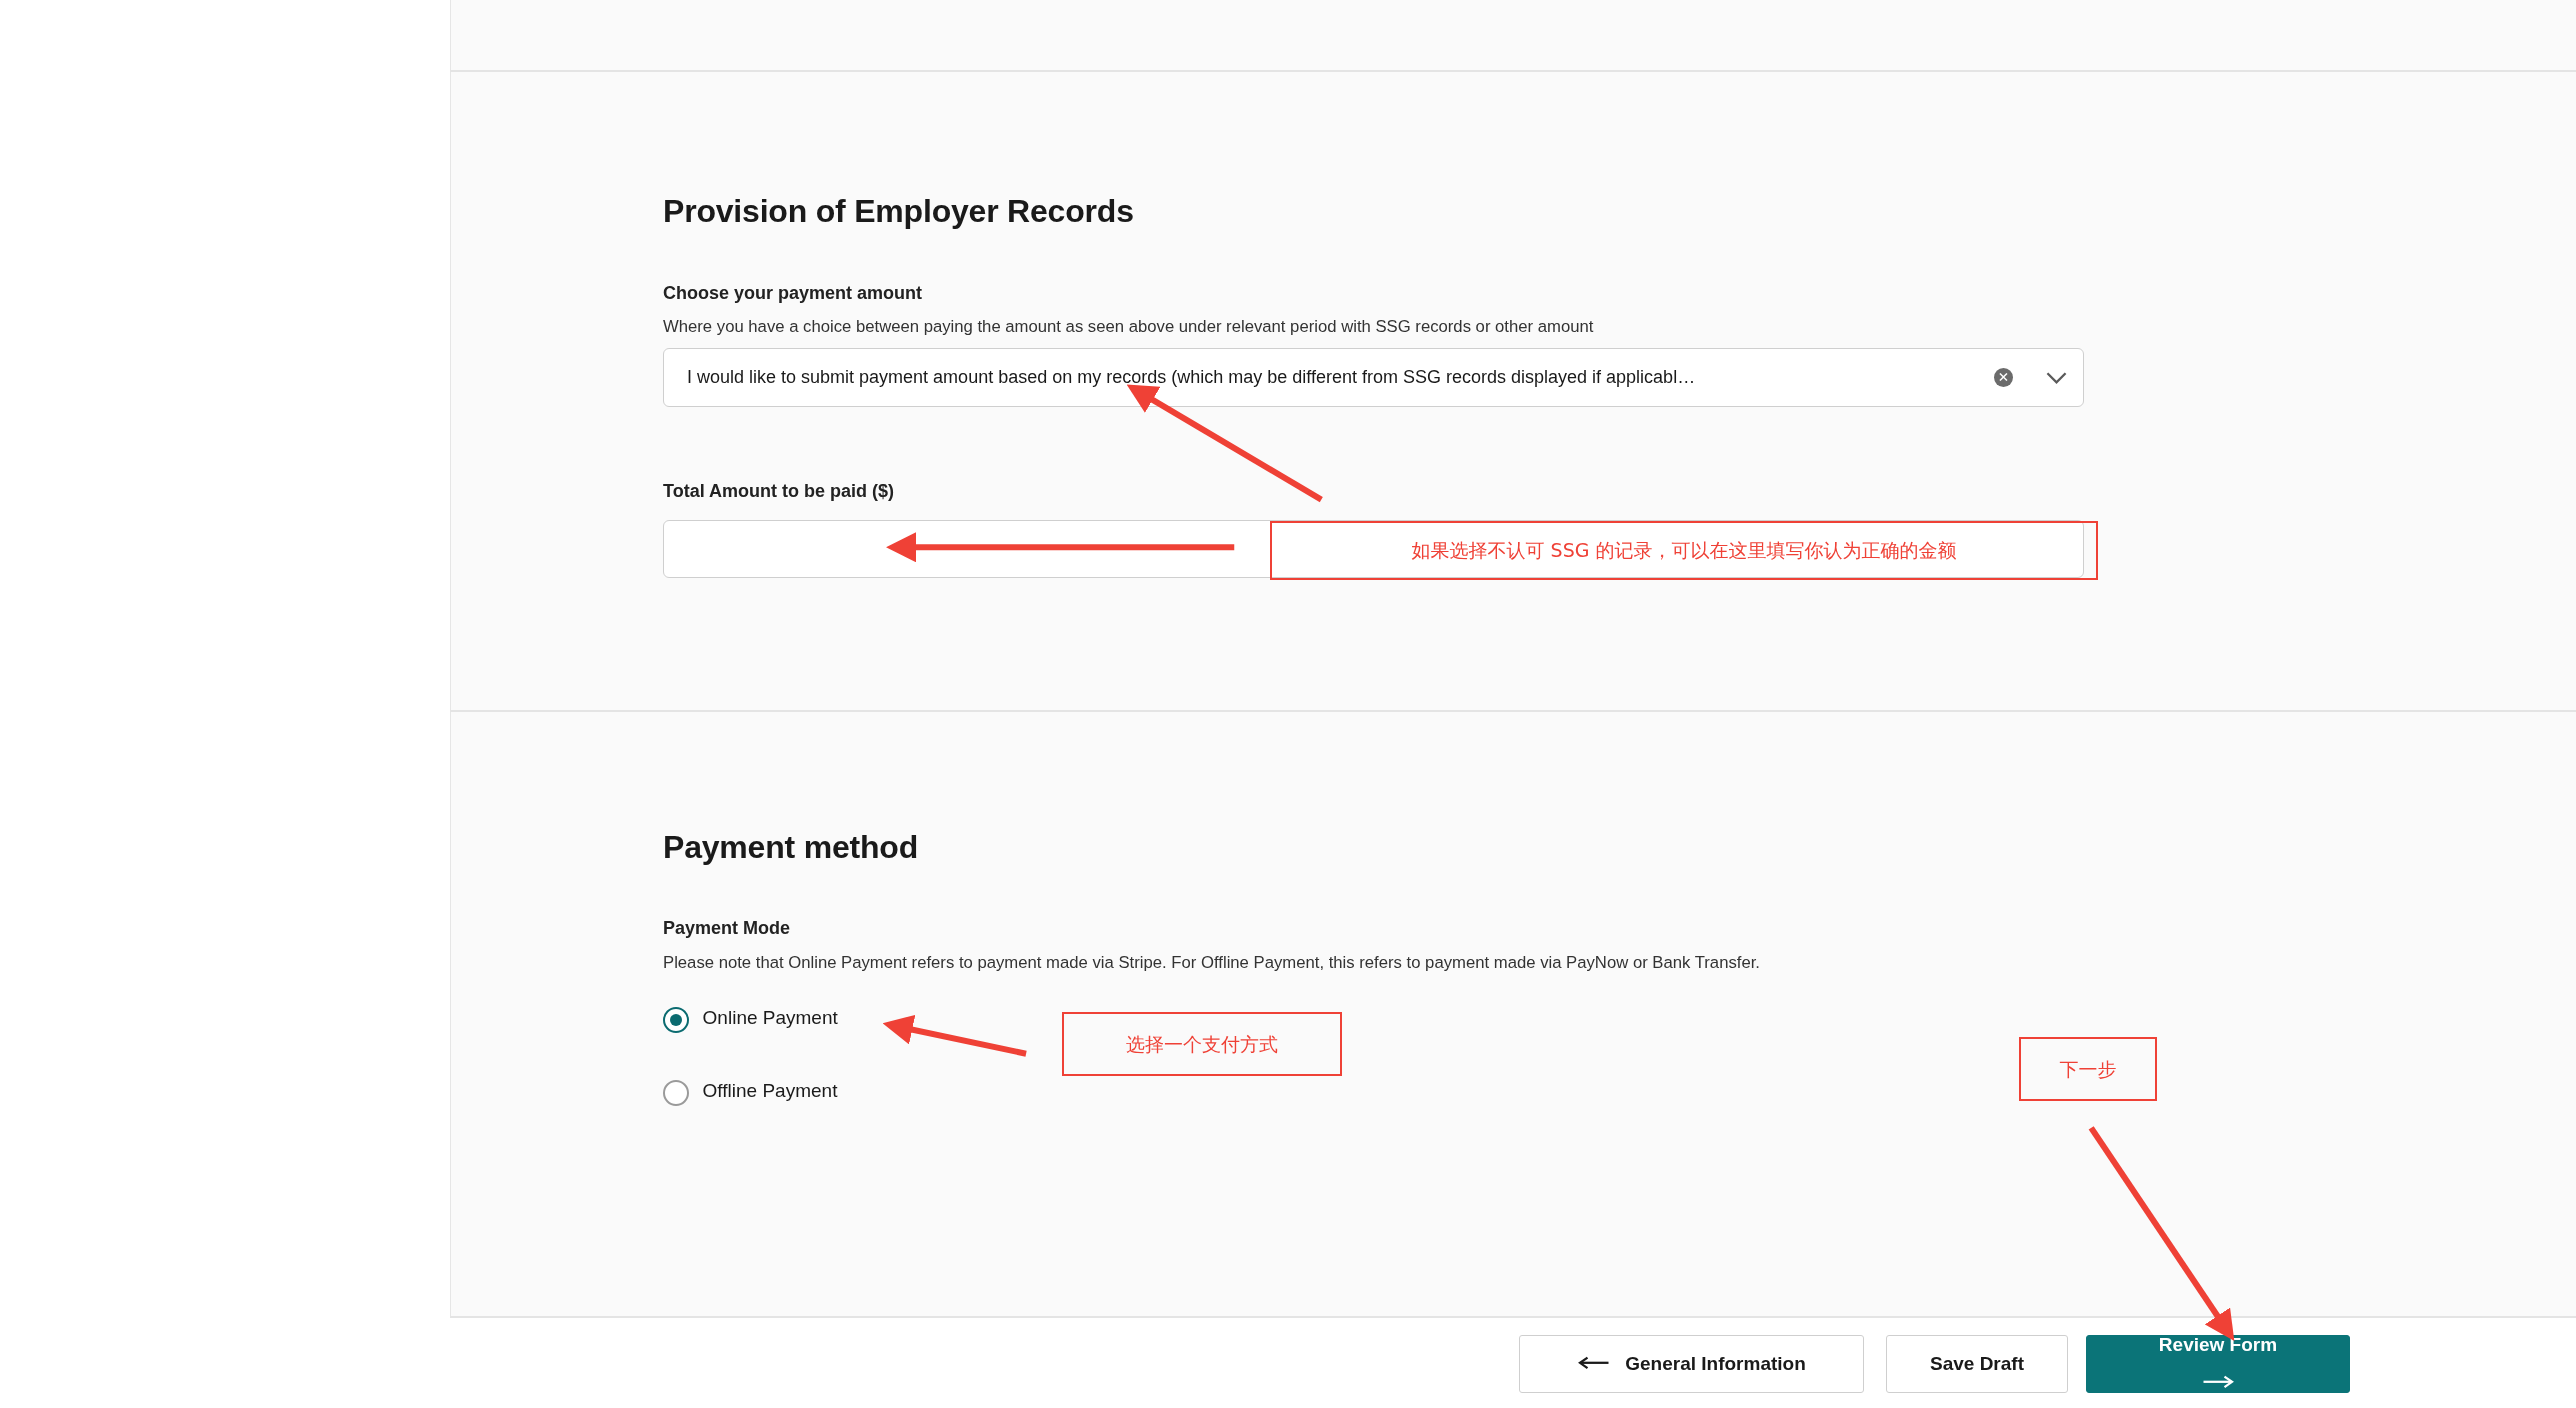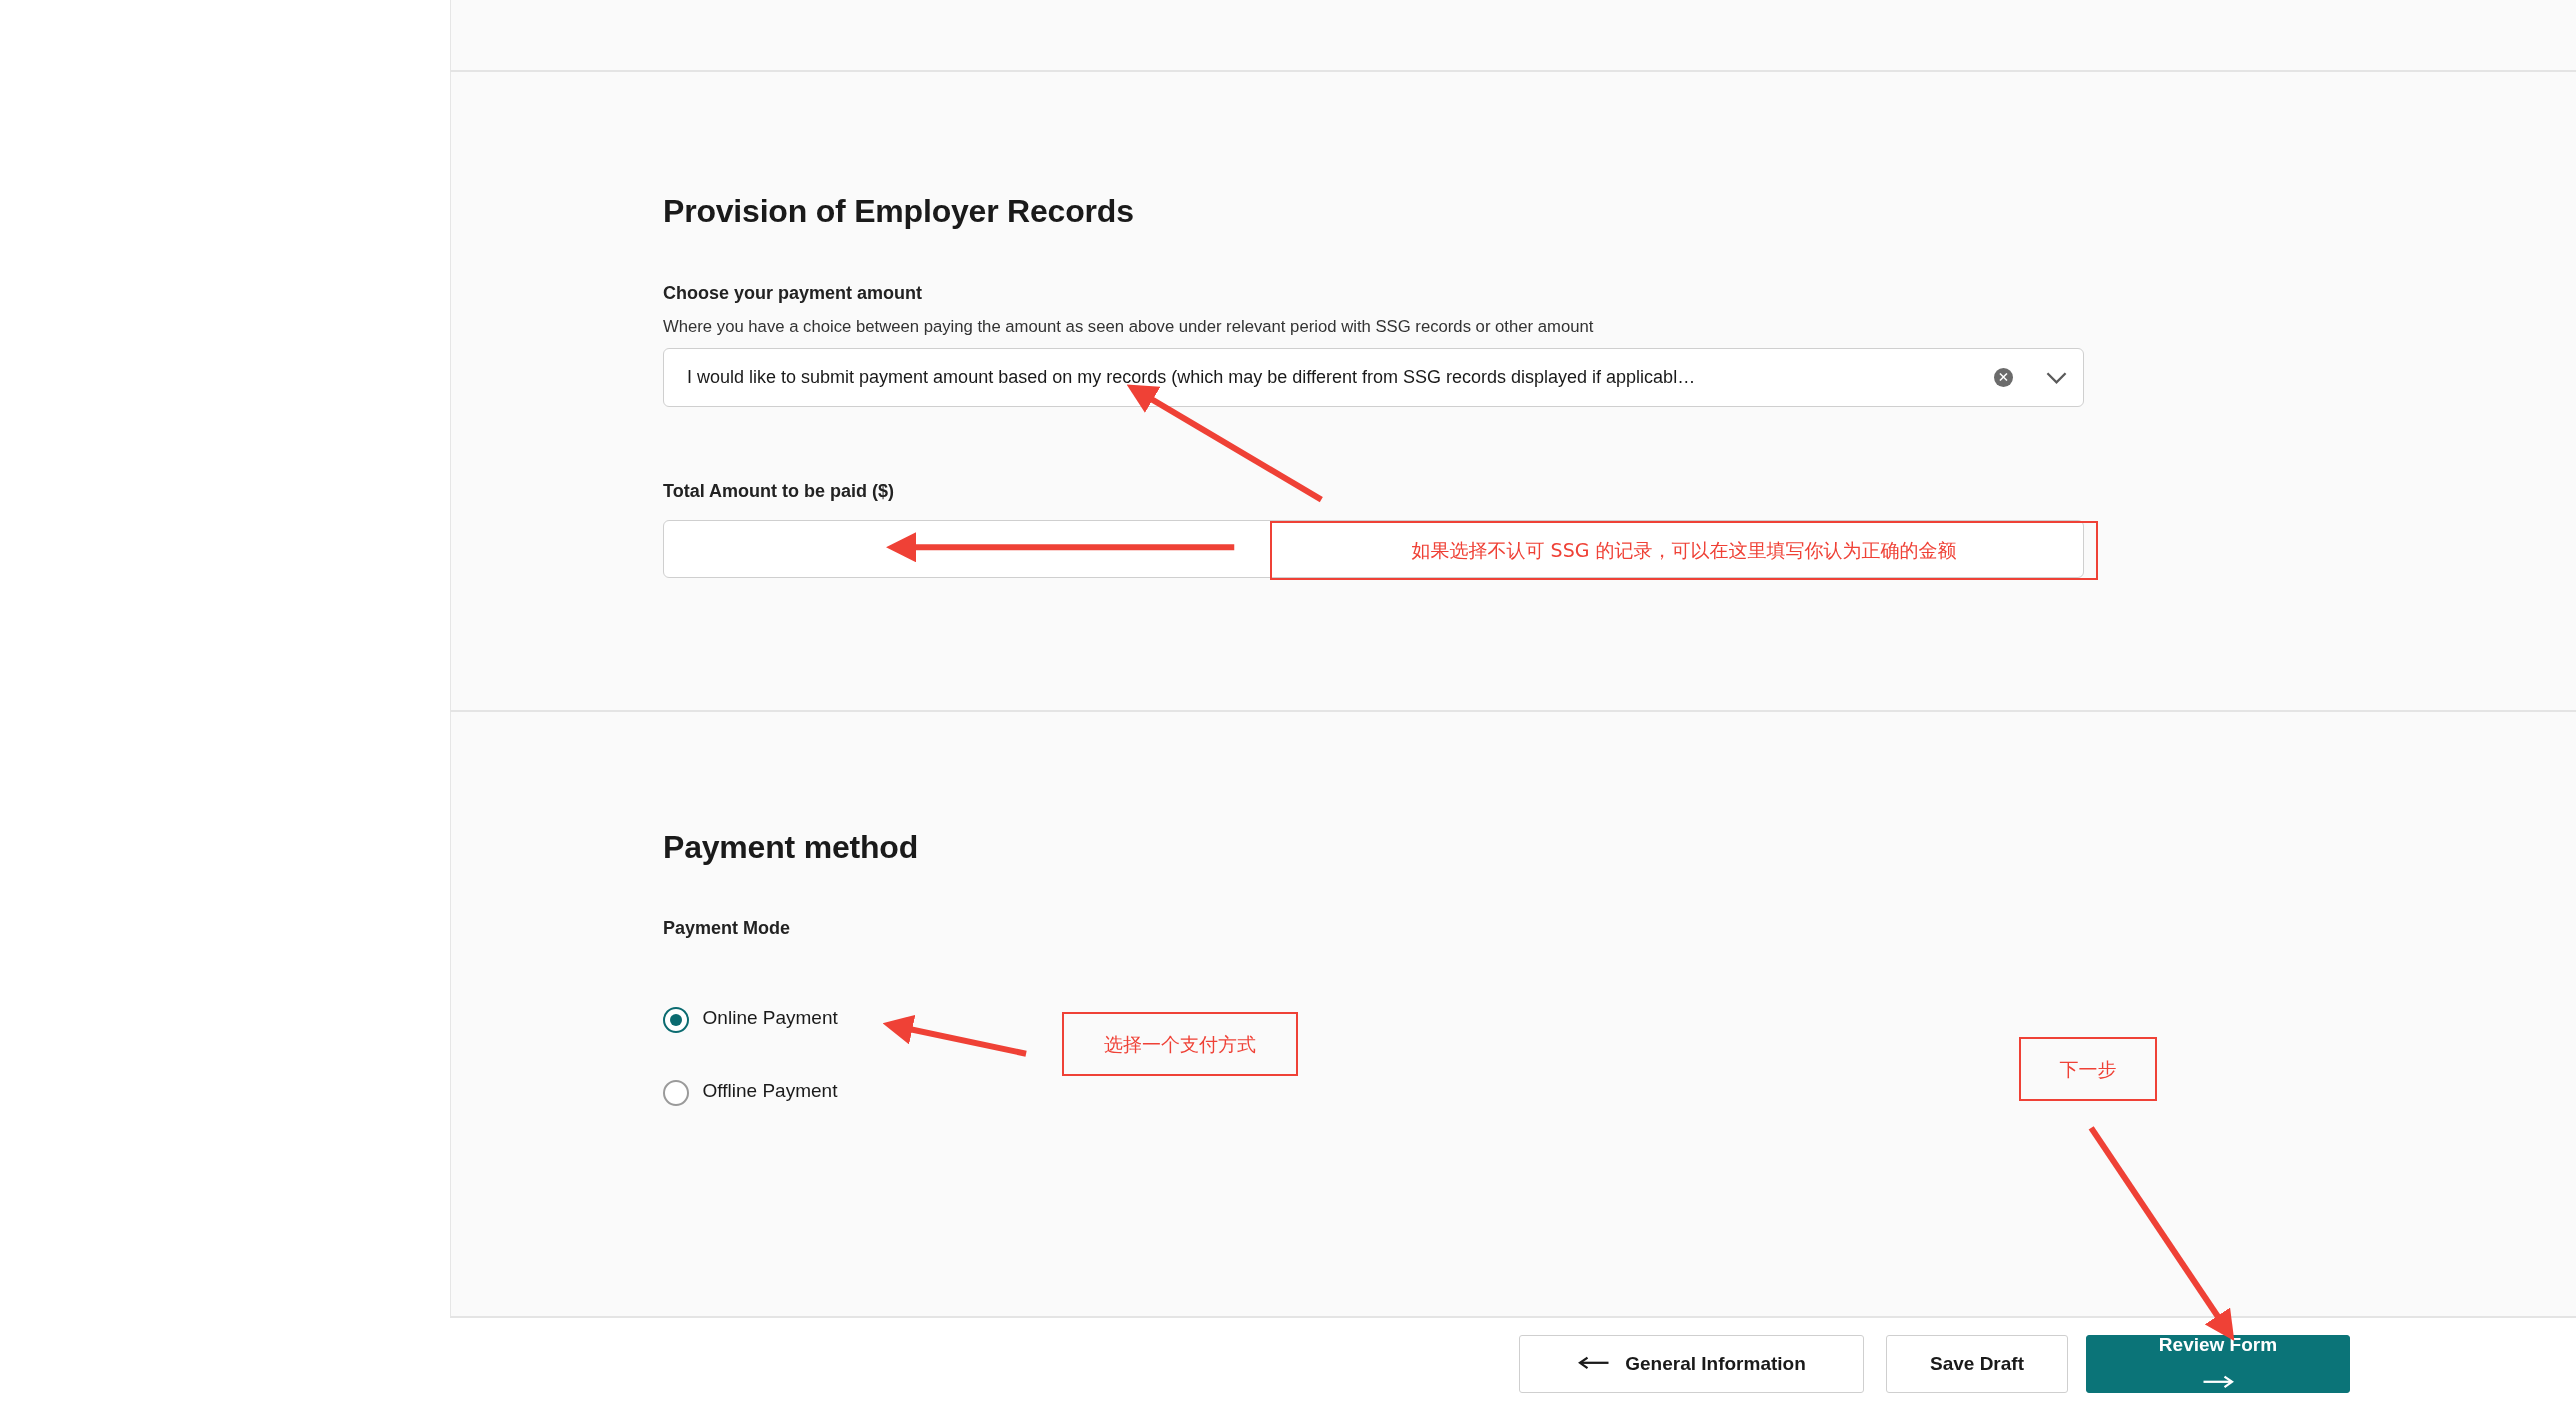--- a/index.html
+++ b/index.html
@@ -232,20 +232,21 @@
   </div>
 
   <div class="field-label" style="left:663px; top:481px;">Total Amount to be paid ($)</div>
 
   <input class="text-input" style="left: 663px; top: 520px; width: 1421px; height: 58px;" placeholder="">
 
   <div class="section-title" style="left:663px; top:829px;">Payment method</div>
 
   <div class="field-label" style="left:663px; top:918px;">Payment Mode</div>
 
+  <div class="field-help" style="left:663px; top:953px; width:1514px;">Please note that Online Payment refers to payment made via Stripe. For Offline Payment, this refers to payment made via PayNow or Bank Transfer.</div>
 
   <div class="radio-row" style="left:663px; top:1007px;">
     <span class="radio checked"></span>
     <span class="radio-label">Online Payment</span>
   </div>
 
   <div class="radio-row" style="left:663px; top:1080px;">
     <span class="radio"></span>
     <span class="radio-label">Offline Payment</span>
   </div>
@@ -287,18 +288,18 @@
 
     <line x1="1630" y1="723" x2="1190" y2="723" stroke="#ef4136" stroke-width="8" marker-end="url(#arrowhead)"></line>
 
     <line x1="1355" y1="1392" x2="1185" y2="1356" stroke="#ef4136" stroke-width="8" marker-end="url(#arrowhead)"></line>
 
     <line x1="2762" y1="1490" x2="2940" y2="1755" stroke="#ef4136" stroke-width="8" marker-end="url(#arrowhead)"></line>
   </svg>
 
   <div class="anno-box" style="left:1242px; top:521px; width:828px; height:59px;">如果选择不认可 SSG 的记录，可以在这里填写你认为正确的金额</div>
 
-  <div class="anno-box" style="left:1034px; top:1012px; width:236px; height:64px;text-align:right;">选择一个支付方式</div>
+  <div class="anno-box" style="left:1034px; top:1012px; width:280px; height:64px;text-align:right;">选择一个支付方式</div>
 
   <div class="anno-box" style="left:1991px; top:1037px; width:138px; height:64px;">下一步</div>
 
 </div>
 
 
 </body></html>

